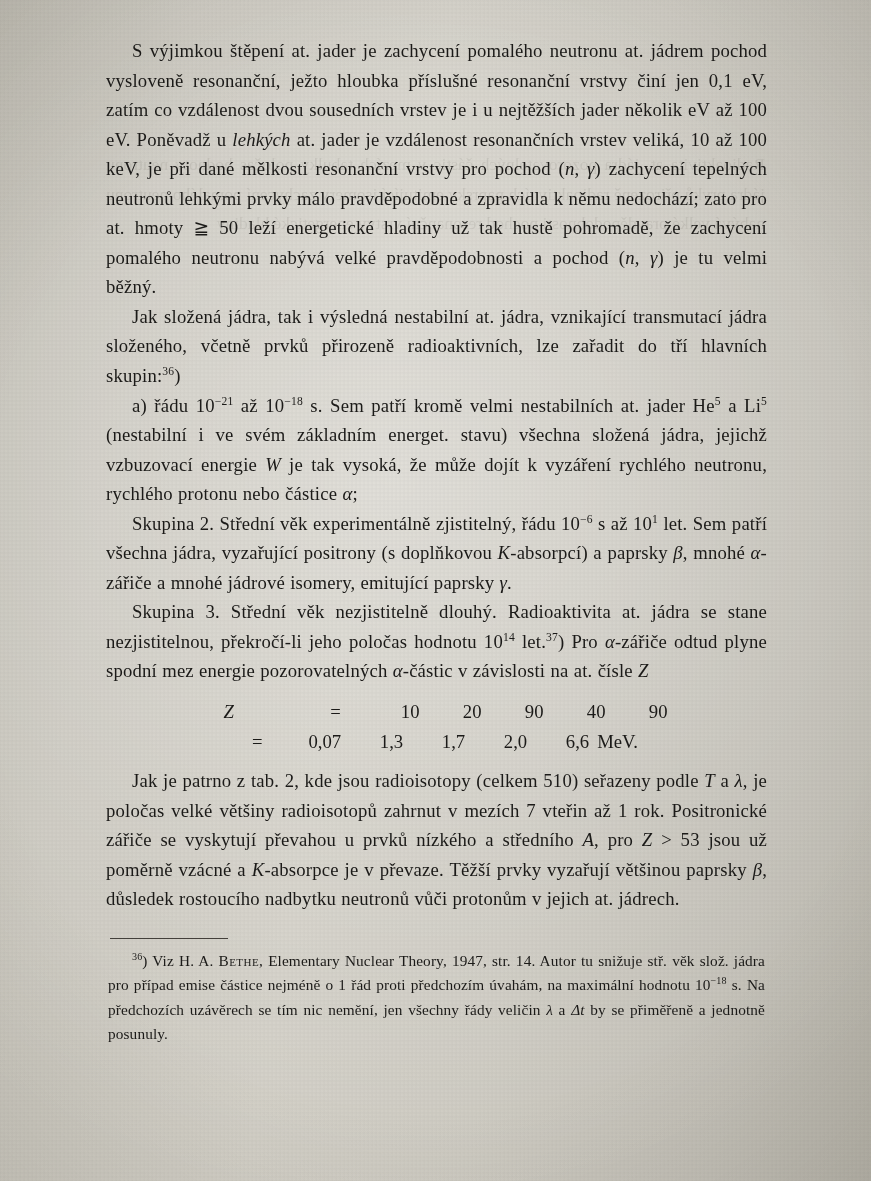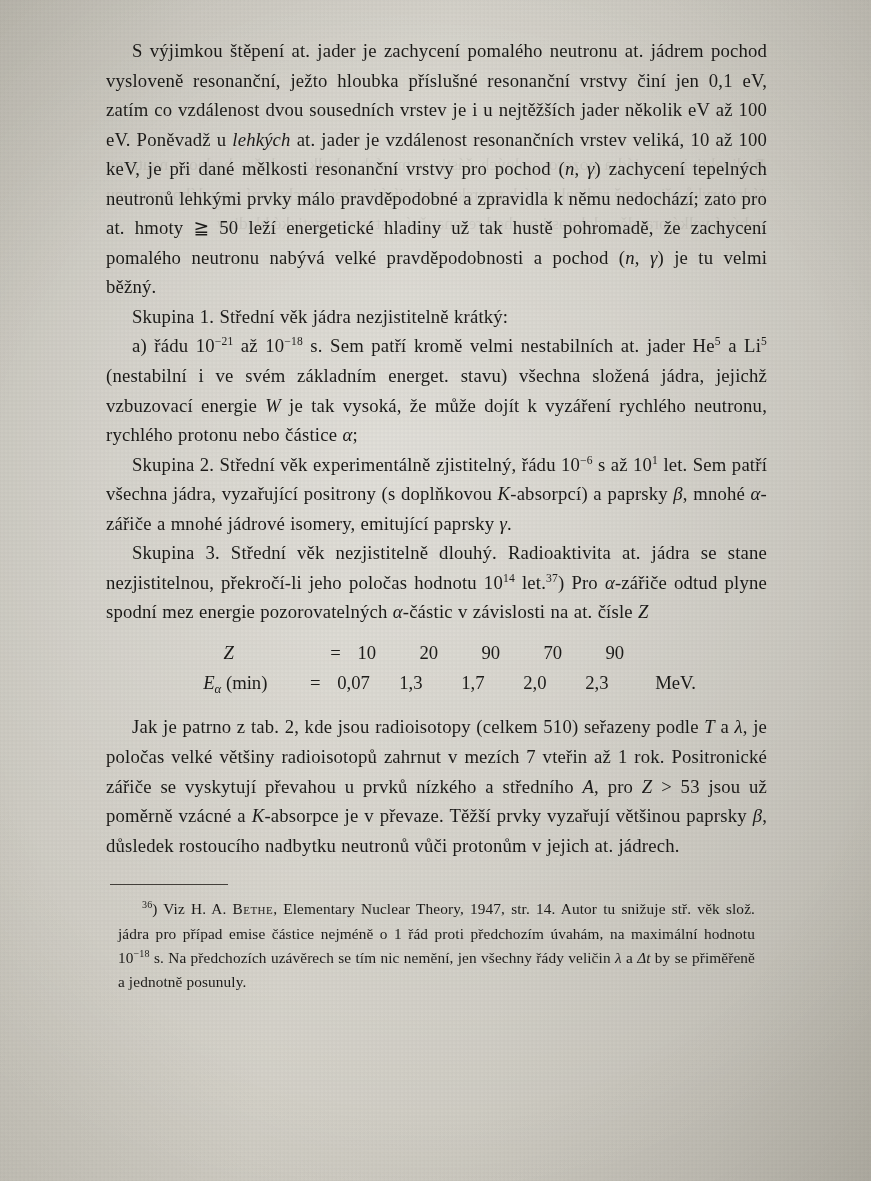--- a/index.html
+++ b/index.html
@@ -107,21 +107,21 @@
     font-style: italic;
     padding-left: 26px;
     box-sizing: border-box;
   }
   .eq-eq {
     width: 44px;
     text-align: center;
   }
   .eq-cell {
     width: 62px;
-    text-align: left;
+    text-align: right;
   }
   .eq-unit {
     padding-left: 8px;
     text-align: center;
   }
   .eq-label .sub {
     font-size: 0.68em;
     vertical-align: -0.28em;
     font-style: italic;
   }
@@ -137,21 +137,21 @@
     margin: 24px 0 10px 4px;
     opacity: 0.85;
   }
   .footnotes {
     font-size: 15.3px;
     line-height: 24.4px;
     text-align: justify;
     letter-spacing: 0.12px;
   }
   .footnotes p {
-    margin: 12px;
+    margin: 2px;
     text-indent: 24px;
   }
   .footnotes .sc {
     font-variant: small-caps;
     letter-spacing: 0.45px;
   }
   .footnotes sup {
     font-size: 0.66em;
     vertical-align: 0.6em;
   }
@@ -169,51 +169,50 @@
     jádra prvků přirozeně radioaktivních paprsky emitující isomery zachycení pomalého
     neutronu nabývá velké pravděpodobnosti pochod resonanční vrstvy energetické hladiny
   </div>
 
   <div class="content">
 
     <div class="body-text">
 
       <p>S výjimkou štěpení at. jader je zachycení pomalého neutronu at. jádrem pochod vysloveně resonanční, ježto hloubka příslušné resonanční vrstvy činí jen 0,1 eV, zatím co vzdálenost dvou sousedních vrstev je i u nejtěžších jader několik eV až 100 eV. Poněvadž u <i>lehkých</i> at. jader je vzdálenost resonančních vrstev veliká, 10 až 100 keV, je při dané mělkosti resonanční vrstvy pro pochod (<i>n</i>, <i>γ</i>) zachycení tepelných neutronů lehkými prvky málo pravděpodobné a zpravidla k němu nedochází; zato pro at. hmoty <span class="ge">≧</span> 50 leží energetické hladiny už tak hustě pohromadě, že zachycení pomalého neutronu nabývá velké pravděpodobnosti a pochod (<i>n</i>, <i>γ</i>) je tu velmi běžný.</p>
 
-
-      <p>Skupina 1. Střední věk jádra nezjistitelně krátký:</p>
+      <p>Jak složená jádra, tak i výsledná nestabilní at. jádra, vznikající transmutací jádra složeného, včetně prvků přirozeně radioaktivních, lze zařadit do tří hlavních skupin:<sup>36</sup>)</p>
+
 
       <p>a) řádu 10<sup>−21</sup> až 10<sup>−18</sup> s. Sem patří kromě velmi nestabilních at. jader He<sup>5</sup> a Li<sup>5</sup> (nestabilní i ve svém základním energet. stavu) všechna složená jádra, jejichž vzbuzovací energie <i>W</i> je tak vysoká, že může dojít k vyzáření rychlého neutronu, rychlého protonu nebo částice <i>α</i>;</p>
 
 
       <p>Skupina 2. Střední věk experimentálně zjistitelný, řádu 10<sup>−6</sup> s až 10<sup>1</sup> let. Sem patří všechna jádra, vyzařující positrony (s doplňkovou <i>K</i>-absorpcí) a paprsky <i>β</i>, mnohé <i>α</i>-zářiče a mnohé jádrové isomery, emitující paprsky <i>γ</i>.</p>
 
       <p>Skupina 3. Střední věk nezjistitelně dlouhý. Radioaktivita at. jádra se stane nezjistitelnou, překročí-li jeho poločas hodnotu 10<sup>14</sup> let.<sup>37</sup>) Pro <i>α</i>-zářiče odtud plyne spodní mez energie pozorovatelných <i>α</i>-částic v závislosti na at. čísle <i>Z</i></p>
 
     </div>
 
     <div class="equation-block">
       <div class="eq-row">
         <span class="eq-label">Z</span>
         <span class="eq-eq">=</span>
         <span class="eq-cell">10</span>
         <span class="eq-cell">20</span>
         <span class="eq-cell">90</span>
-        <span class="eq-cell">70</span>
+        <span class="eq-cell">40</span>
         <span class="eq-cell">90</span>
         <span class="eq-unit"></span>
       </div>
       <div class="eq-row">
-        <span class="eq-label"><span>E</span><span class="sub">α</span> <span class="paren">(min)</span></span>
         <span class="eq-eq">=</span>
         <span class="eq-cell">0,07</span>
         <span class="eq-cell">1,3</span>
         <span class="eq-cell">1,7</span>
         <span class="eq-cell">2,0</span>
-        <span class="eq-cell">2,3</span>
+        <span class="eq-cell">6,6</span>
         <span class="eq-unit">MeV.</span>
       </div>
     </div>
 
     <div class="body-text">
       <p>Jak je patrno z tab. 2, kde jsou radioisotopy (celkem 510) seřazeny podle <i>T</i> a <i>λ</i>, je poločas velké většiny radioisotopů zahrnut v mezích 7 vteřin až 1 rok. Positronické zářiče se vyskytují převahou u prvků nízkého a středního <i>A</i>, pro <i>Z</i> &gt; 53 jsou už poměrně vzácné a <i>K</i>-absorpce je v převaze. Těžší prvky vyzařují většinou paprsky <i>β</i>, důsledek rostoucího nadbytku neutronů vůči protonům v jejich at. jádrech.</p>
     </div>
 
     <div class="footnote-rule"></div>
 

